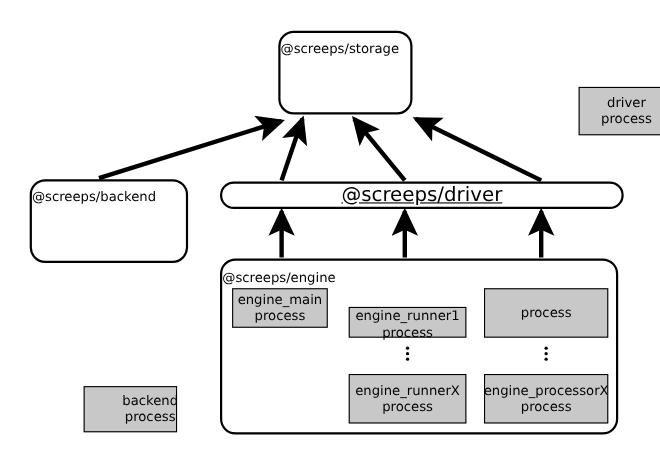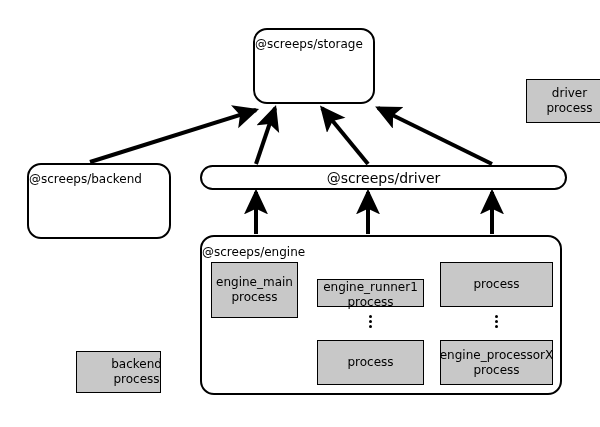--- a/index.html
+++ b/index.html
@@ -56,23 +56,24 @@
     position: absolute;
     background: #ffffff;
     border: 2px solid #000000;
     border-radius: 999px;
     box-sizing: border-box;
     display: flex;
     align-items: center;
     justify-content: center;
   }
   .pill-label {
-    font-size: 14px;
+    font-size: 18px;
     line-height: 14px;
     white-space: nowrap;
+    text-decoration: underline;
   }
 
   
   .proc {
     position: absolute;
     background: #c8c8c8;
     border: 1.5px solid #000000;
     box-sizing: border-box;
     display: flex;
     flex-direction: column;
@@ -108,21 +109,21 @@
 
   #pkg-backend { left: 27px;  top: 163px; width: 144px; height: 76px; }
   #pkg-backend .pkg-title { top: 7px; }
   #proc-backend { left: 47px; top: 186px; width: 85px; height: 42px; padding-left: 36px; }
 
   #pill-driver { left: 200px; top: 165px; width: 367px; height: 25px; }
 
   #pkg-engine { left: 200px; top: 235px; width: 362px; height: 160px; }
   #pkg-engine .pkg-title { top: 8px; }
 
-  #proc-engine-main      { left: 211px; top: 262px; width: 87px;  height: 56px; }
+  #proc-engine-main      { left: 211px; top: 262px; width: 87px;  height: 36px; }
   #proc-engine-runner1   { left: 317px; top: 279px; width: 107px; height: 28px; justify-content: space-between; }
   #proc-engine-processor1{ left: 440px; top: 262px; width: 113px; height: 45px; }
   #proc-engine-runnerx   { left: 317px; top: 340px; width: 107px; height: 45px; }
   #proc-engine-processorx{ left: 440px; top: 340px; width: 113px; height: 45px; }
 
   #dots-runner    { left: 369px; top: 315px; }
   #dots-processor { left: 495px; top: 315px; }
 </style>
 </head>
 <body>
@@ -190,20 +191,21 @@
       <i></i>
       <i></i>
   </div>
   <div class="vdots" id="dots-processor">
     <i></i>
       <i></i>
       <i></i>
   </div>
 
   <div class="proc" id="proc-engine-runnerx">
+    <span>engine_runnerX</span>
     <span>process</span>
   </div>
 
   <div class="proc" id="proc-engine-processorx">
     <span>engine_processorX</span>
     <span>process</span>
   </div>
 
 </div>
 

